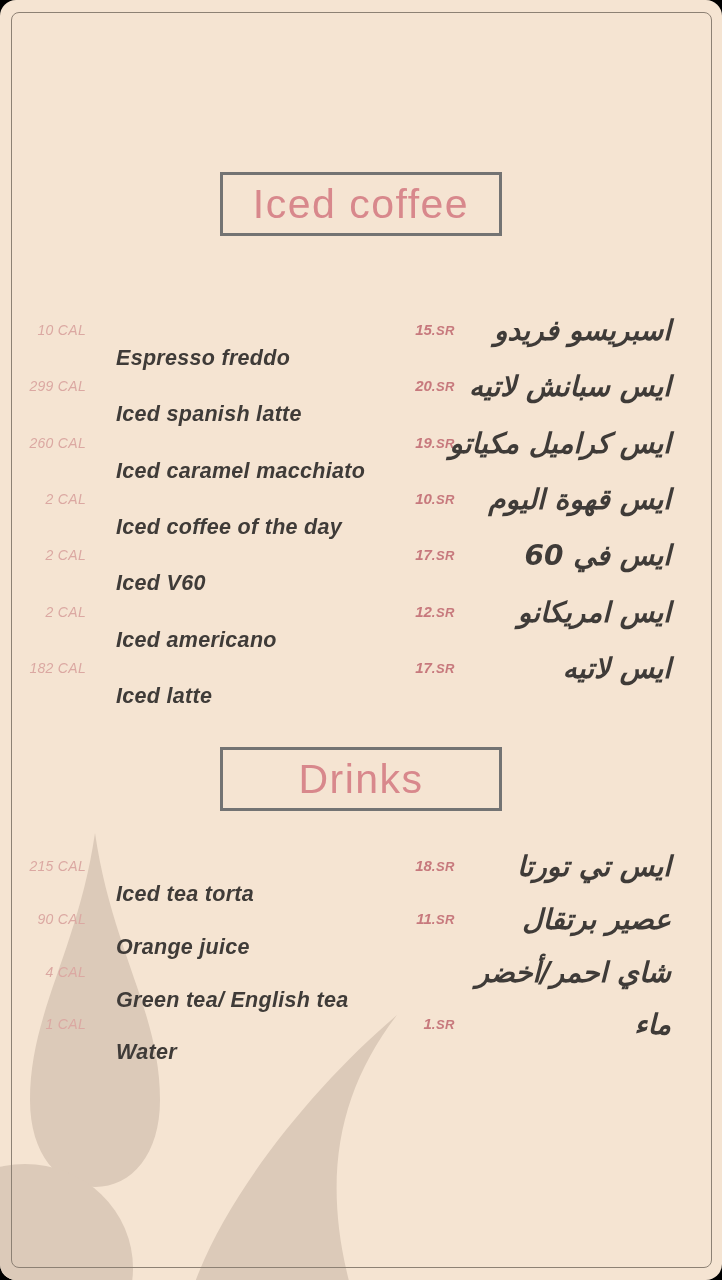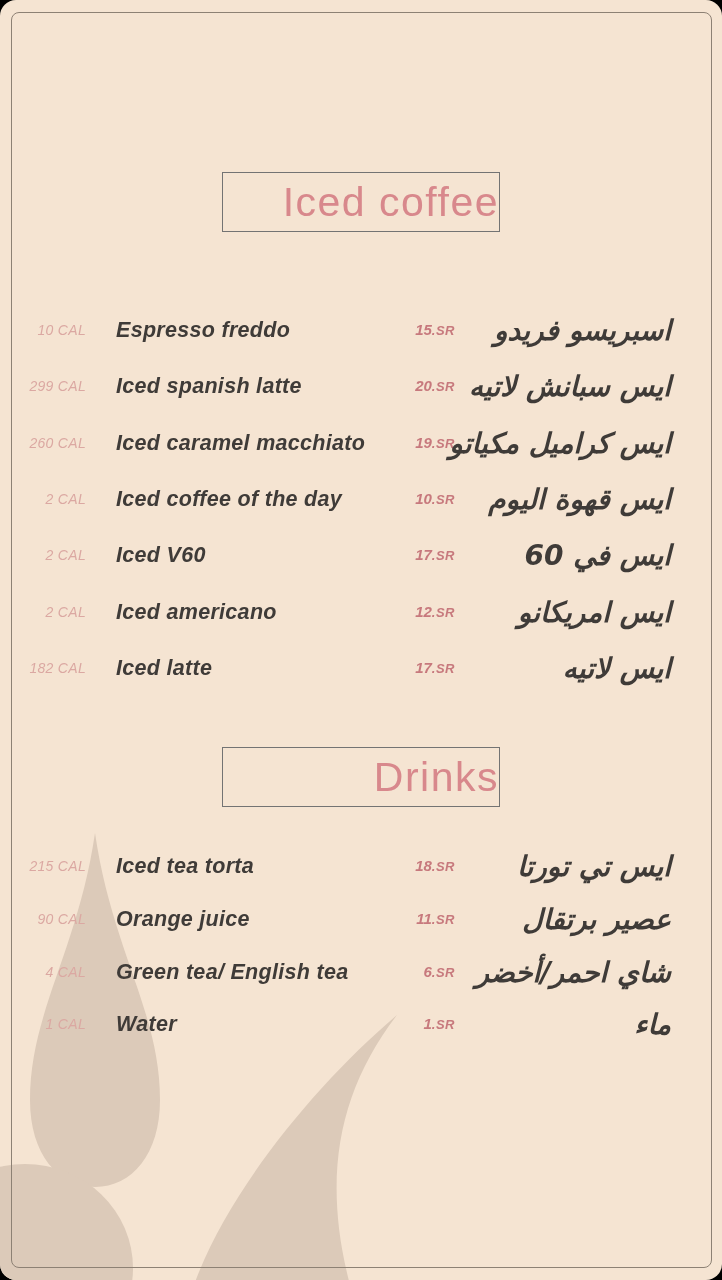--- a/index.html
+++ b/index.html
@@ -29,24 +29,24 @@
   .watermark {
     position: absolute;
     top: 0; left: 0;
   }
   .title-box {
     position: absolute;
     left: 50%;
     transform: translateX(-50%);
     width: 276px;
     height: 58px;
-    border: 1px solid #737373;
+    border: 3px solid #737373;
     display: flex;
     align-items: center;
-    justify-content: flex-end;
+    justify-content: center;
     background: transparent;
   }
   .sec0 .title-box { top: 172px; }
   .sec1 .title-box { top: 747px; }
   .title-text {
     font-size: 41px;
     font-weight: 400;
     color: #d8888c;
     letter-spacing: 1.5px;
     white-space: nowrap;
@@ -75,20 +75,21 @@
     font-size: 14px;
     color: #dba8a2;
     letter-spacing: 0.3px;
   }
   .name-en {
     left: 116px;
     font-size: 21.5px;
     font-weight: bold;
     color: #3f3b38;
     letter-spacing: 0.3px;
+    margin-top: 28px;
   }
   .price {
     left: 270px;
     width: 185px;
     text-align: right;
     color: #c7797d;
     font-weight: bold;
   }
   .price .num { font-size: 15px; }
   .price .cur { font-size: 13px; letter-spacing: 0.5px; }
@@ -179,21 +180,20 @@
   </div>
         <div class="row">
     <span class="cal">90 CAL</span>
     <span class="name-en">Orange juice</span>
     <span class="price"><span class="num">11</span><span class="cur">.SR</span></span>
     <span class="name-ar">عصير برتقال</span>
   </div>
         <div class="row">
     <span class="cal">4 CAL</span>
     <span class="name-en">Green tea/ English tea</span>
-    <span class="price"><span class="num">6</span><span class="cur">.SR</span></span>
     <span class="name-ar">شاي احمر/أخضر</span>
   </div>
         <div class="row">
     <span class="cal">1 CAL</span>
     <span class="name-en">Water</span>
     <span class="price"><span class="num">1</span><span class="cur">.SR</span></span>
     <span class="name-ar">ماء</span>
   </div>
       </div>
   </section>

